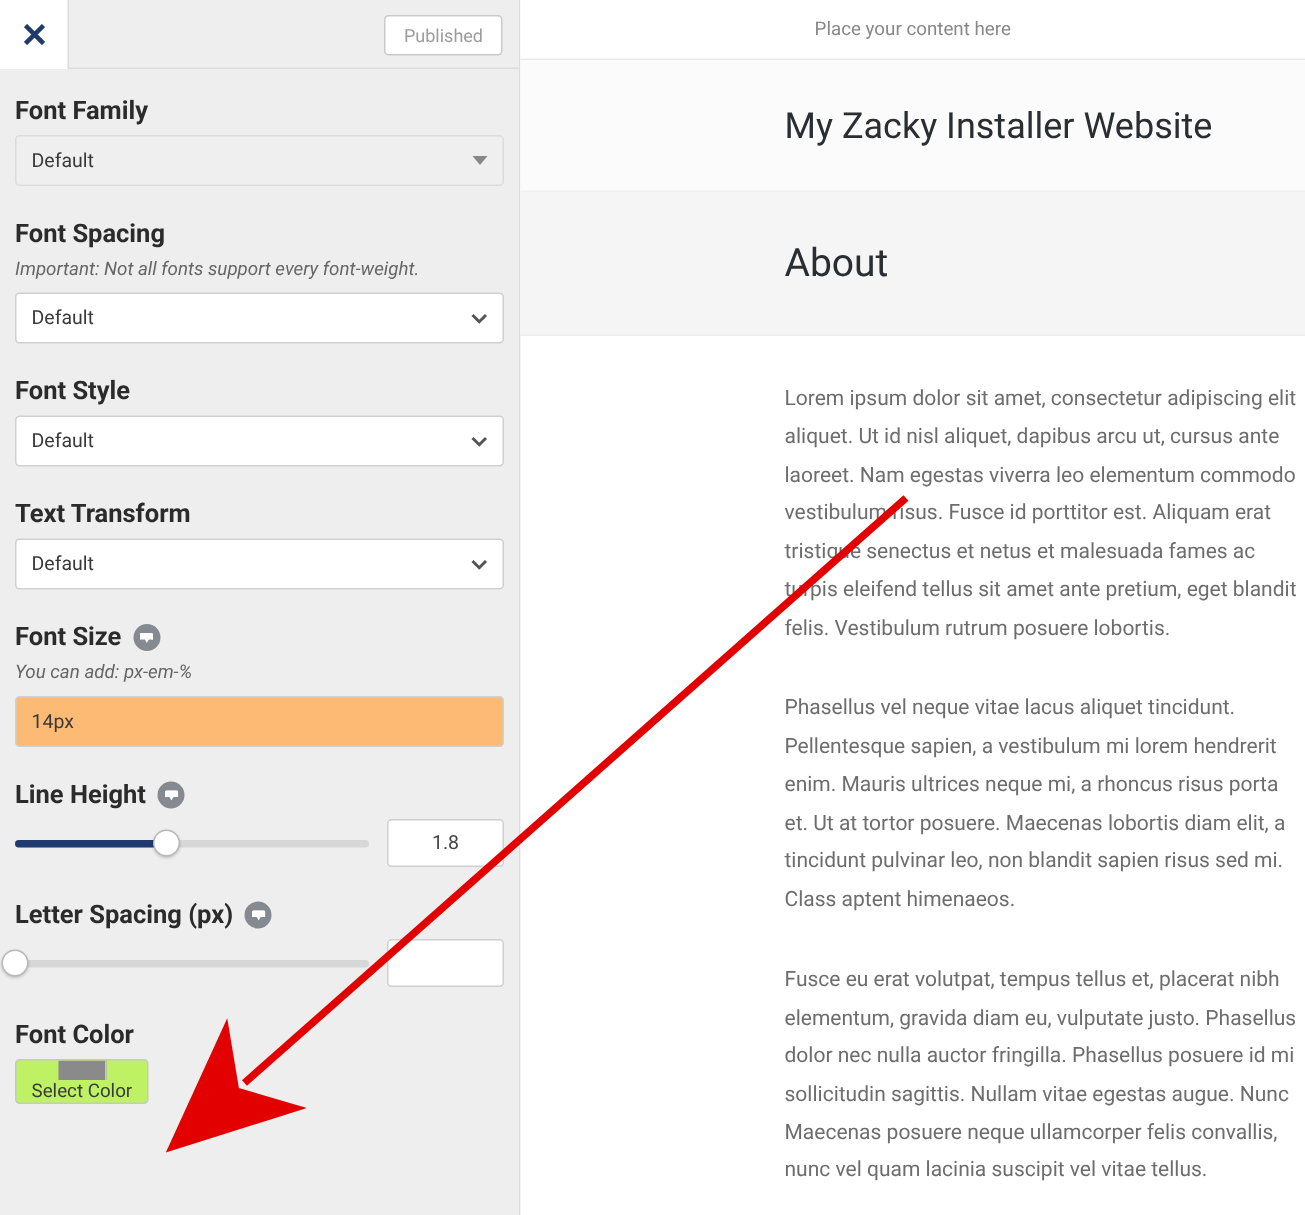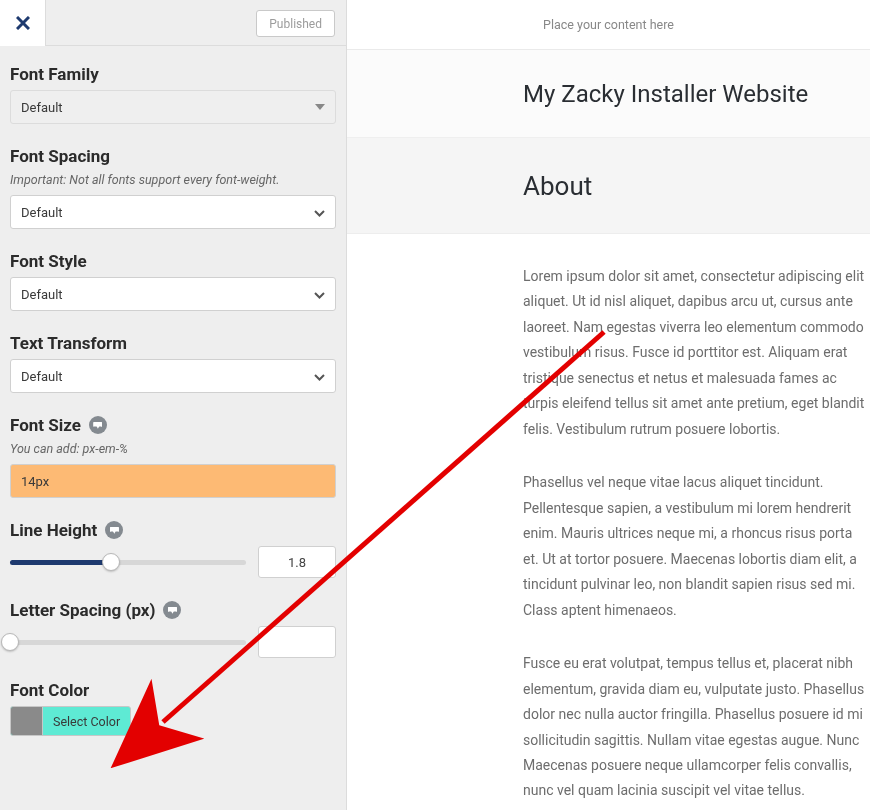--- a/index.html
+++ b/index.html
@@ -44,27 +44,27 @@
 
   
   .slider-row { display:flex; align-items:center; gap:12px; }
   .slider { position:relative; flex:1; height:28px; }
   .track { position:absolute; top:12px; left:0; right:0; height:5px; background:#d7d7d7; border-radius:3px; }
   .fill { position:absolute; top:12px; left:0; height:5px; background:#1e3a6f; border-radius:3px; }
   .thumb { position:absolute; top:5px; width:18px; height:18px; border-radius:50%; background:#fff; border:1px solid #b8b8b8; box-shadow:0 1px 2px rgba(0,0,0,.2); transform:translateX(-9px); }
   .numbox { width:78px; height:32px; border:1px solid #d0d0d0; border-radius:3px; background:#fff; display:flex;align-items:center;justify-content:center; font-size:13px; color:#444; overflow:hidden; white-space:nowrap; }
 
   
-  .colorbtn { display:inline-flex; align-items:center; height:30px; border:1px solid #c7c7c7; border-radius:3px; background:#5eead4; overflow:hidden; }
+  .colorbtn { display:inline-flex; align-items:center; height:30px; border:1px solid #c7c7c7; border-radius:3px; background:#bef264; overflow:hidden;flex-direction:column; }
   .swatch { width:32px; height:100%; background:#8a8a8a; border-right:1px solid #c7c7c7; }
   .colorbtn span { padding:0 10px; font-size:12.5px; color:#3a3a3a; }
 
   
   #preview { position:absolute; left:347px; top:0; right:0; height:100%; background:#fff; }
-  .notice { height:50px; border-bottom:1px solid #eaeaea; background:#fff; display:flex;align-items:center;justify-content:center; font-size:12.5px; color:#888; }
+  .notice { height:40px; border-bottom:1px solid #eaeaea; background:#fff; display:flex;align-items:center;justify-content:center; font-size:12.5px; color:#888; }
   .band1 { height:88px; background:#fbfbfb; border-bottom:1px solid #efefef; display:flex;align-items:center; padding-left:176px; }
   .site-title { font-size:24px; font-weight:400; color:#2a2e33; }
   .band2 { height:96px; background:#f5f5f5; border-bottom:1px solid #ededed; display:flex;align-items:center; padding-left:176px; }
   .page-title { font-size:26px; font-weight:400; color:#2a2e33; }
   .content { padding:30px 0 0 176px; }
   .content p { margin:0 0 28px 0; font-size:14px; line-height:1.82; color:#6d6d6d; font-weight:400; max-width:none; }
 
   
   #arrow { position:absolute; left:0; top:0; pointer-events:none; }
 </style>

